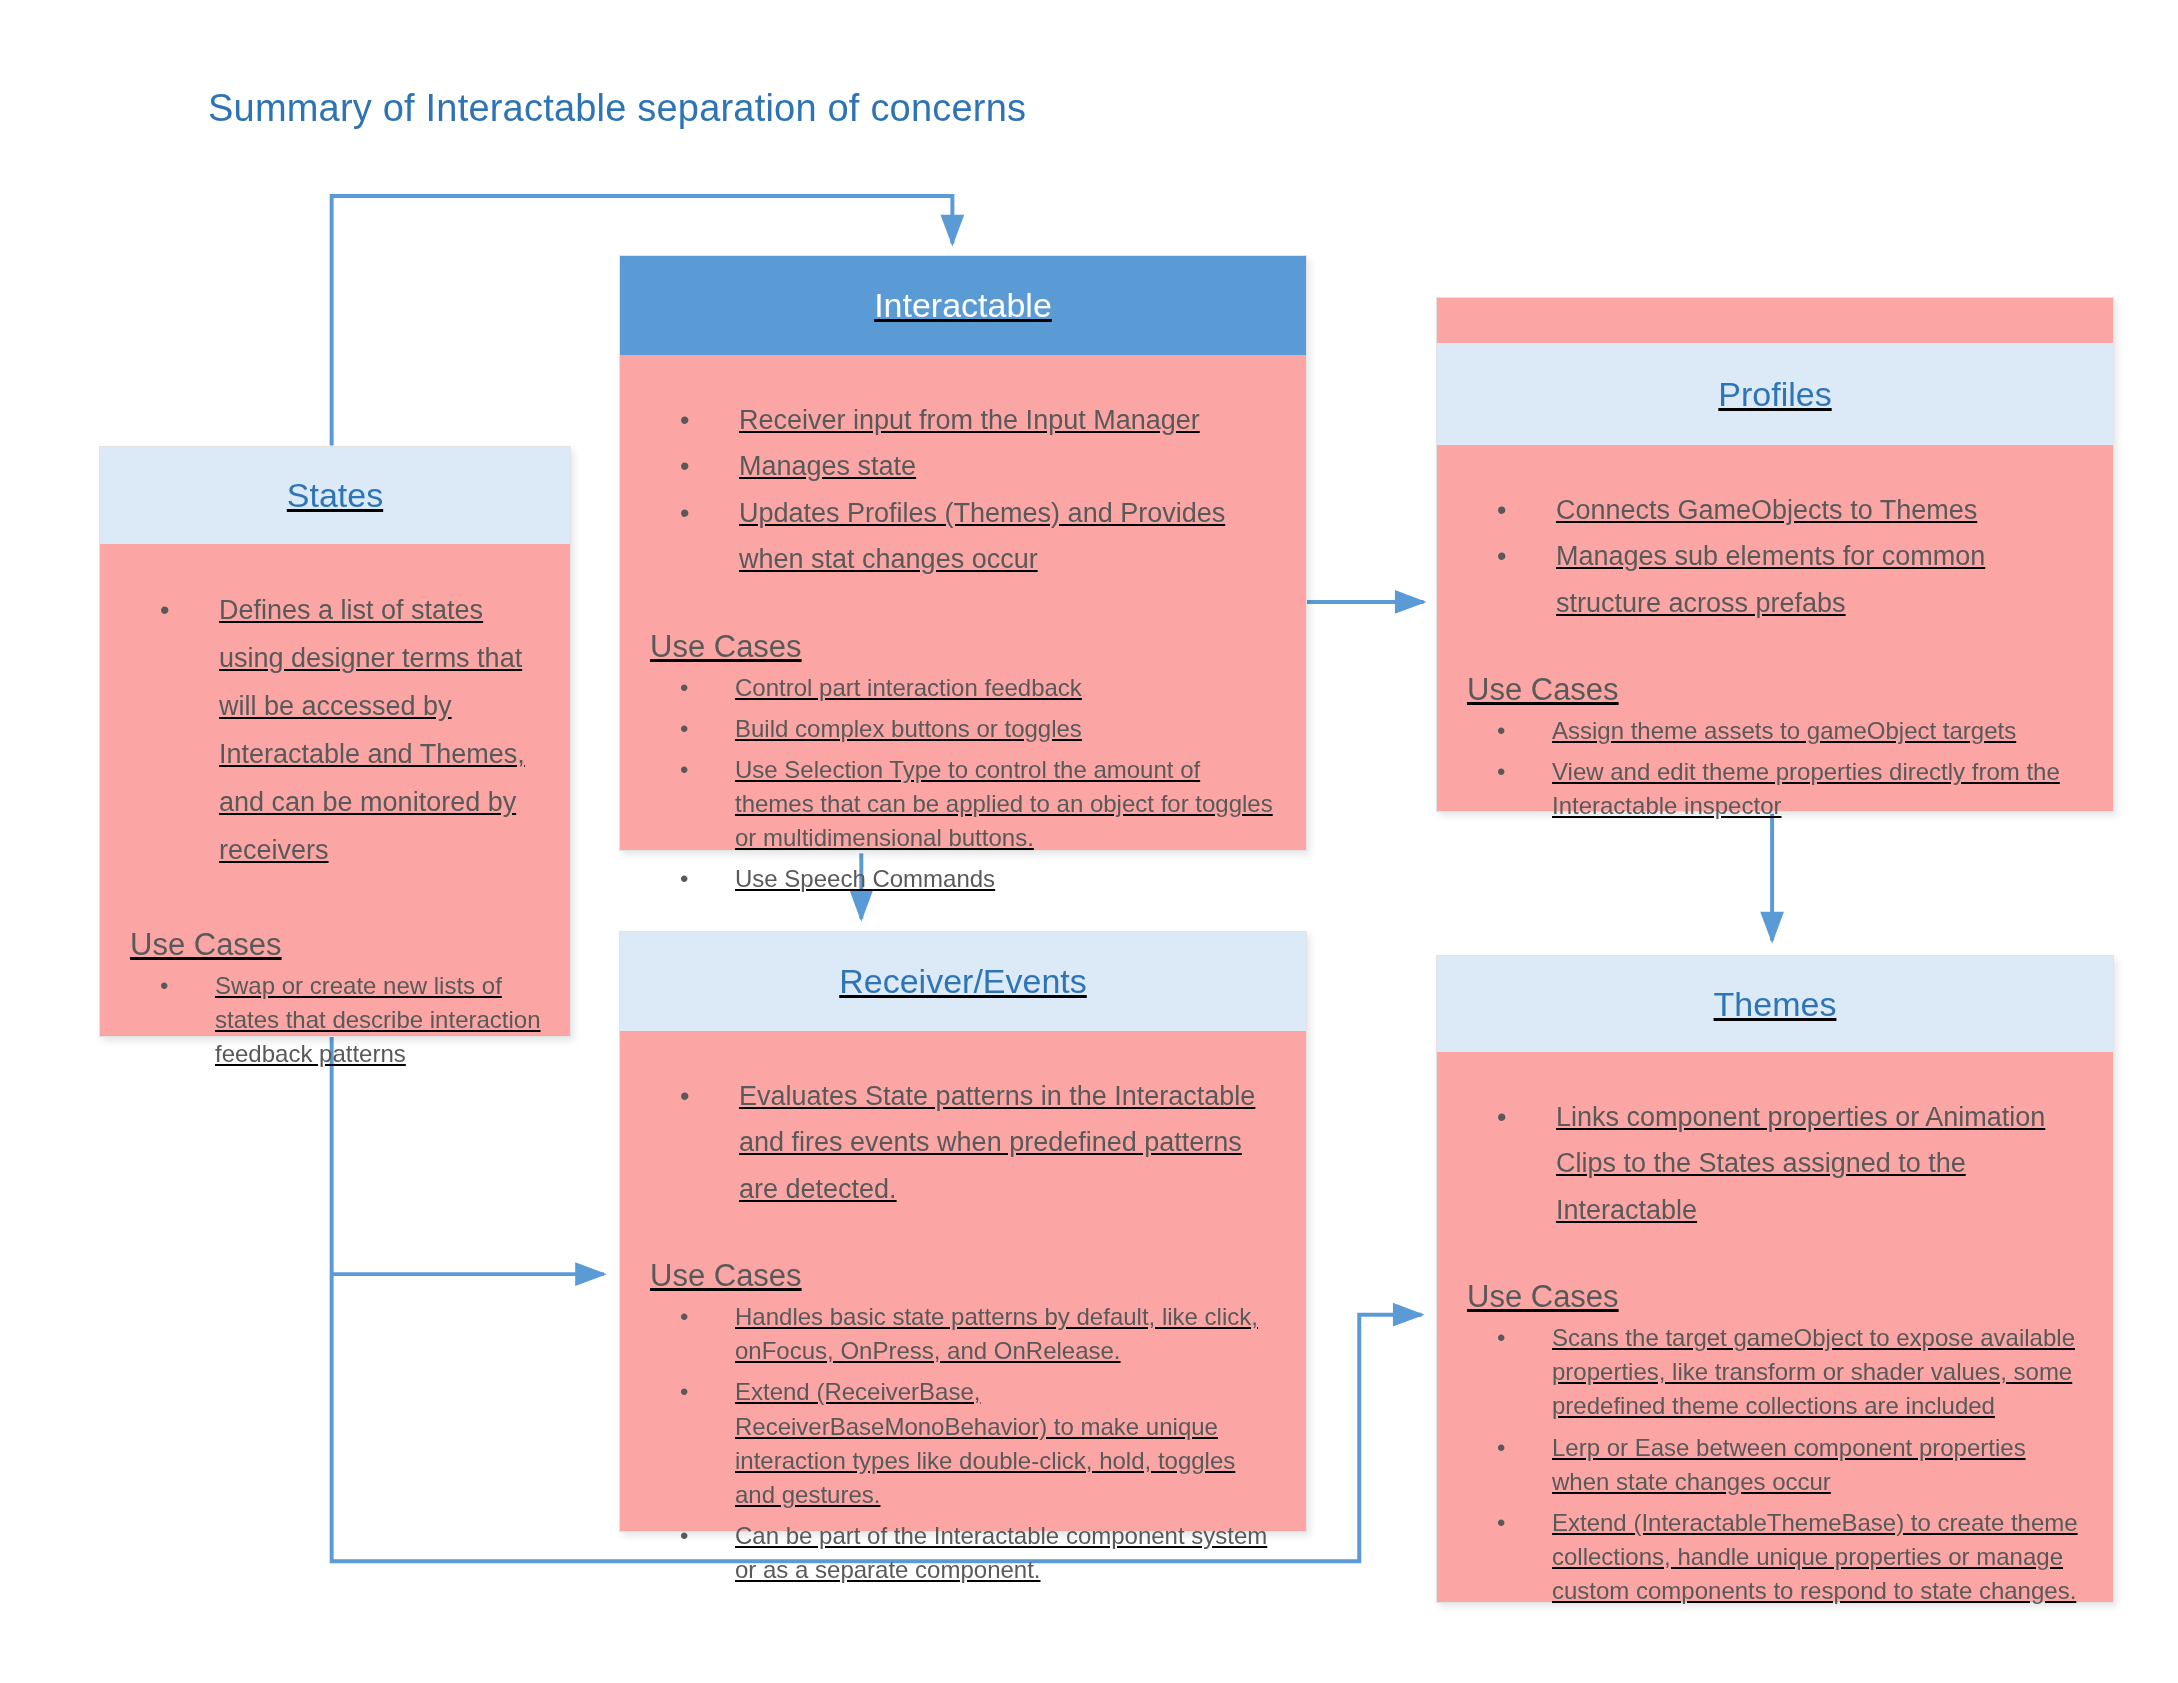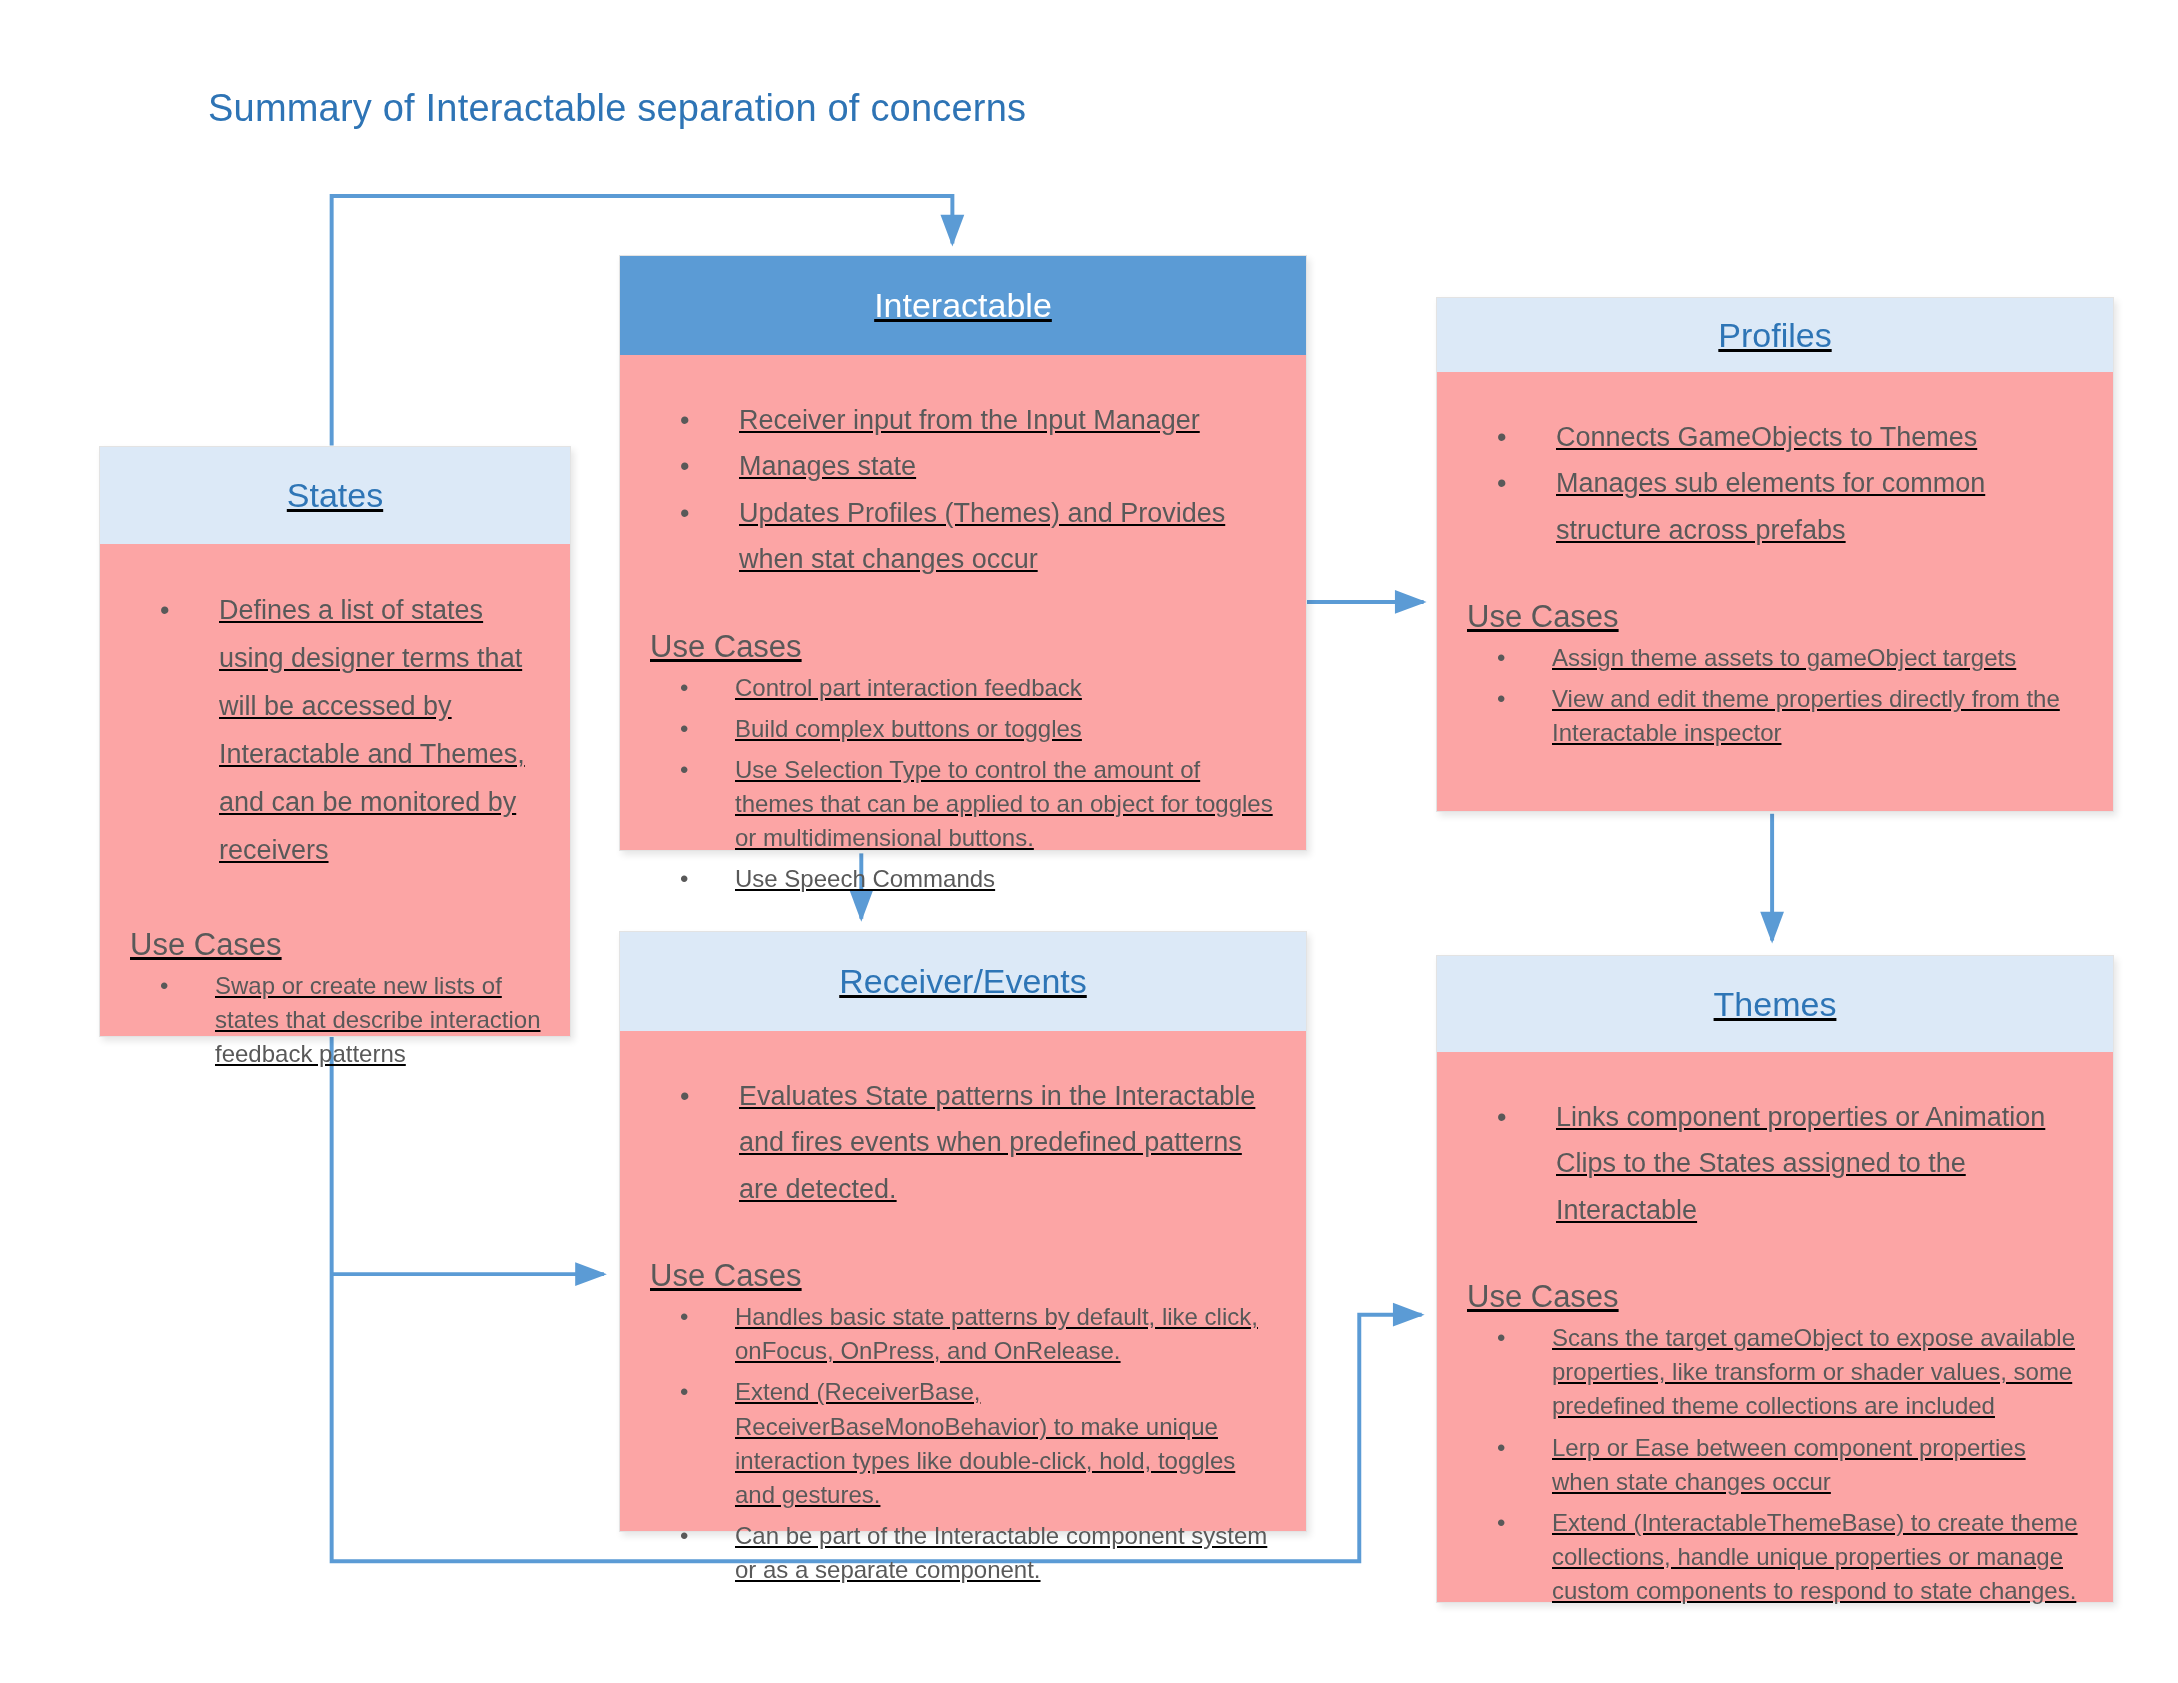--- a/index.html
+++ b/index.html
@@ -33,21 +33,21 @@
   ul.uc li::before { content:"•"; position:absolute; left:32px; top:0; }
 
   
   #box-states       { left:99px;  top:446px; width:472px; height:591px; }
   #box-interactable { left:619px;  top:255px; width:688px; height:596px; }
   #box-receiver     { left:619px;  top:931px; width:688px; height:601px; }
   #box-profiles     { left:1436px; top:297px; width:678px; height:515px; }
   #box-themes       { left:1436px; top:955px; width:678px; height:648px; }
 
   #box-states .box-header { height:97px; }
-  #box-profiles .box-header { height:74px; }
+  #box-profiles .box-header { height:102px;margin-top:45px; }
   #box-themes .box-header { height:96px; }
   #box-states ul.main { line-height:1.78; }
   #box-states .uc-label { margin-top:53px; }
 
   #connector-layer {
     position:absolute; left:0; top:0; width:2178px; height:1683px;
     pointer-events:none;
   }
   .connector { stroke:#5b9bd5; stroke-width:4; fill:none; }
 </style>

